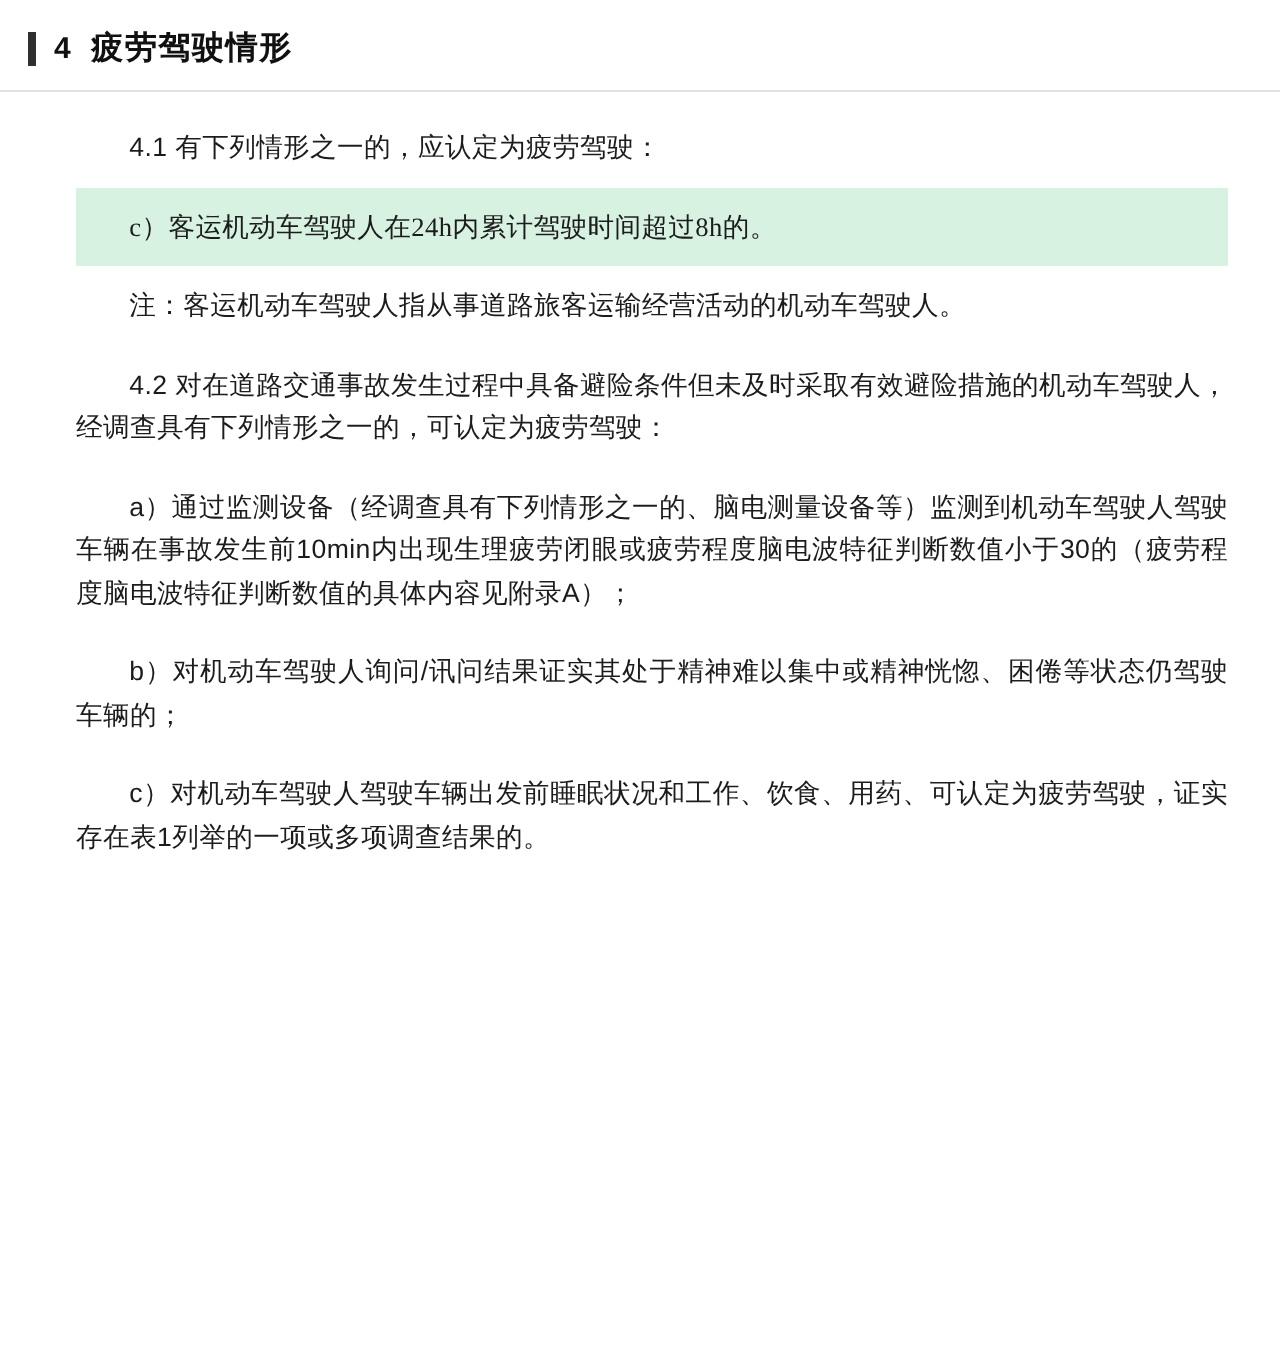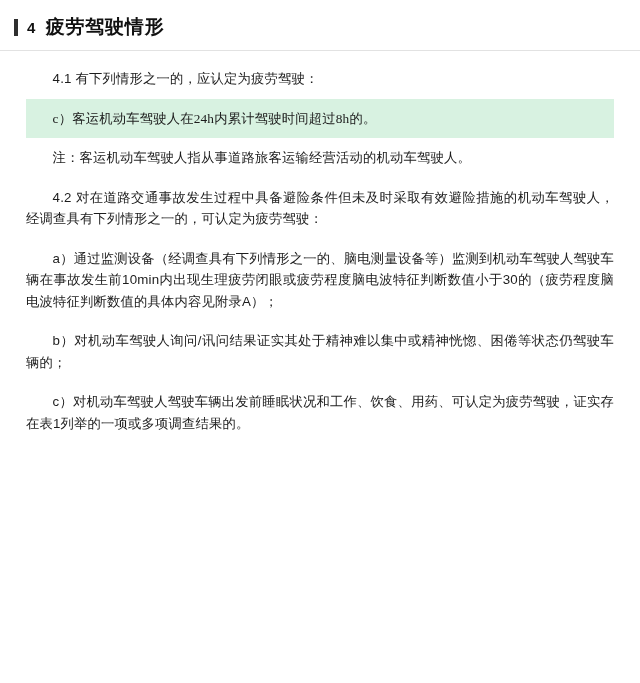--- a/index.html
+++ b/index.html
@@ -37,27 +37,28 @@
     flex: 0 0 auto;
   }
   .section-number {
     font-size: 15px;
     font-weight: bold;
     color: #111111;
     margin-right: 10px;
     letter-spacing: 0.3px;
   }
   .section-title {
-    font-size: 19px;
+    font-size: 16px;
     font-weight: bold;
     color: #111111;
     letter-spacing: 0.8px;
   }
   .body-area {
     padding: 6px 26px 0 26px;
+    margin-left: 12px;
   }
   p.para {
     margin: 0 0 0 0;
     padding: 9px 0 9px 0;
     font-size: 13.3px;
     line-height: 1.62;
     letter-spacing: 0.2px;
     text-align: justify;
     color: #1c1c1c;
   }

